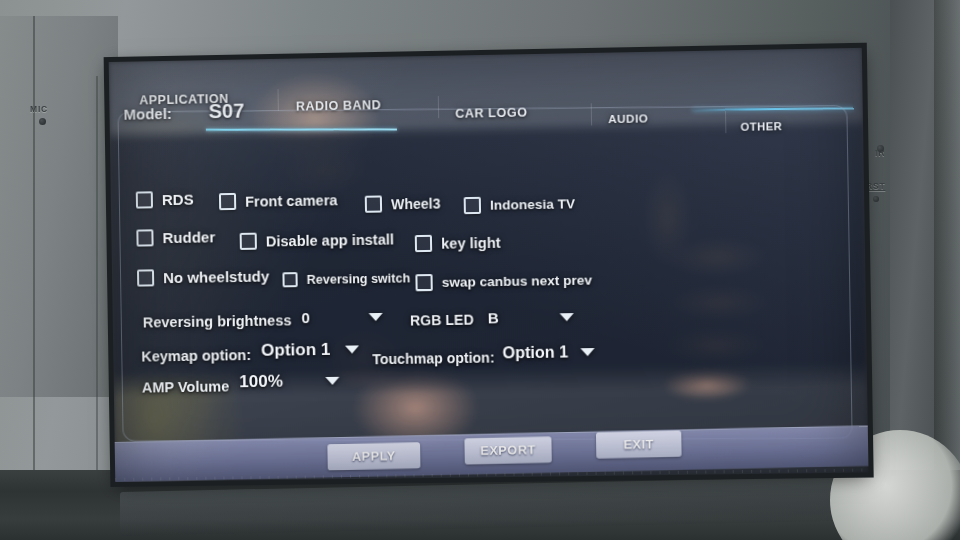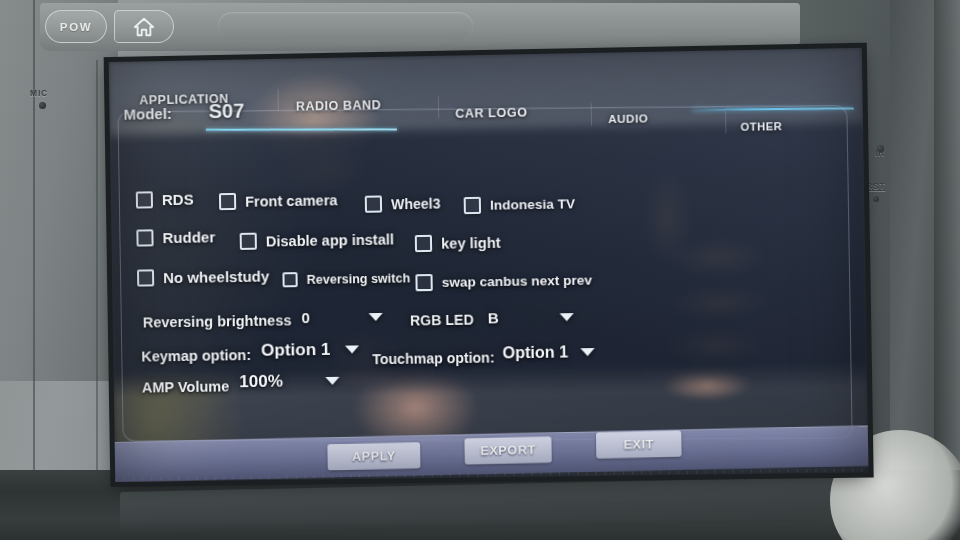--- a/index.html
+++ b/index.html
@@ -31,21 +31,21 @@
   }
   .dash-right {
     position: absolute; right: 0; top: 0; width: 70px; height: 540px;
     background: linear-gradient(95deg, #4b5152 0%, #5e6465 40%, #3d4344 100%);
   }
   .dash-right-edge{
     position:absolute; right:0; top:0; width:26px; height:540px;
     background: linear-gradient(90deg, rgba(0,0,0,.25), rgba(150,158,158,.35));
   }
   .dash-left {
-    position: absolute; left: 0; top: 0; width: 118px; height: 381px;
+    position: absolute; left: 0; top: 16px; width: 118px; height: 381px;
     background: linear-gradient(100deg, #868c8c 0%, #7d8384 45%, #6a7071 100%);
   }
   .left-seam{
     position:absolute; left:33px; top:0; width:2px; height:540px;
     background: rgba(60,66,66,.55);
   }
   .left-seam2{
     position:absolute; left:96px; top:60px; width:2px; height:420px;
     background: rgba(60,66,66,.45);
   }
@@ -277,45 +277,20 @@
   </div>
 
   <div class="dash-right">
     <div class="dash-right-edge"></div>
   </div>
   <span class="bezel-label" style="left:875px; top:148px;">IR</span>
   <span class="bezel-dot" style="left:877px; top:145px;"></span>
   <span class="bezel-label" style="left:866px; top:181px;text-decoration:underline;">RST</span>
   <span class="bezel-dot" style="left:873px; top:196px; width:6px; height:6px;"></span>
 
-  <div class="btn-cluster">
-    <div class="pow-btn">
-      <span>POW</span>
-    </div>
-    <div class="home-btn">
-      <svg width="22" height="20" viewBox="0 0 24 22">
-        <path d="M12 2 L22 11 L19 11 L19 20 L14.5 20 L14.5 14 L9.5 14 L9.5 20 L5 20 L5 11 L2 11 Z" fill="none" stroke="#eaeeec" stroke-width="2.1" stroke-linejoin="round"></path>
-      </svg>
-    </div>
-    <div class="slot"></div>
-    <div class="right-btns">
-      <div class="back-btn">
-        <svg width="24" height="17" viewBox="0 0 26 18">
-          <path d="M21 3 L21 10 Q21 14 16 14 L5 14" fill="none" stroke="#eef2f0" stroke-width="2.2" stroke-linecap="round"></path>
-          <path d="M9 9 L4 14 L9 19" fill="none" stroke="#eef2f0" stroke-width="2.2" stroke-linecap="round" stroke-linejoin="round" transform="translate(0,-5)"></path>
-        </svg>
-      </div>
-      <div class="eject-btn">
-        <svg width="20" height="16" viewBox="0 0 20 16">
-          <path d="M10 2 L18 10 L2 10 Z" fill="#eef2f0"></path>
-          <rect x="2" y="12" width="16" height="2.4" fill="#eef2f0"></rect>
-        </svg>
-      </div>
-    </div>
-  </div>
 
   <div class="dash-bottom"></div>
   <div class="corner-light"></div>
 
   <div id="screen">
     <div class="reflection"></div>
 
     <div id="ui">
 
       <div class="tabbar">

